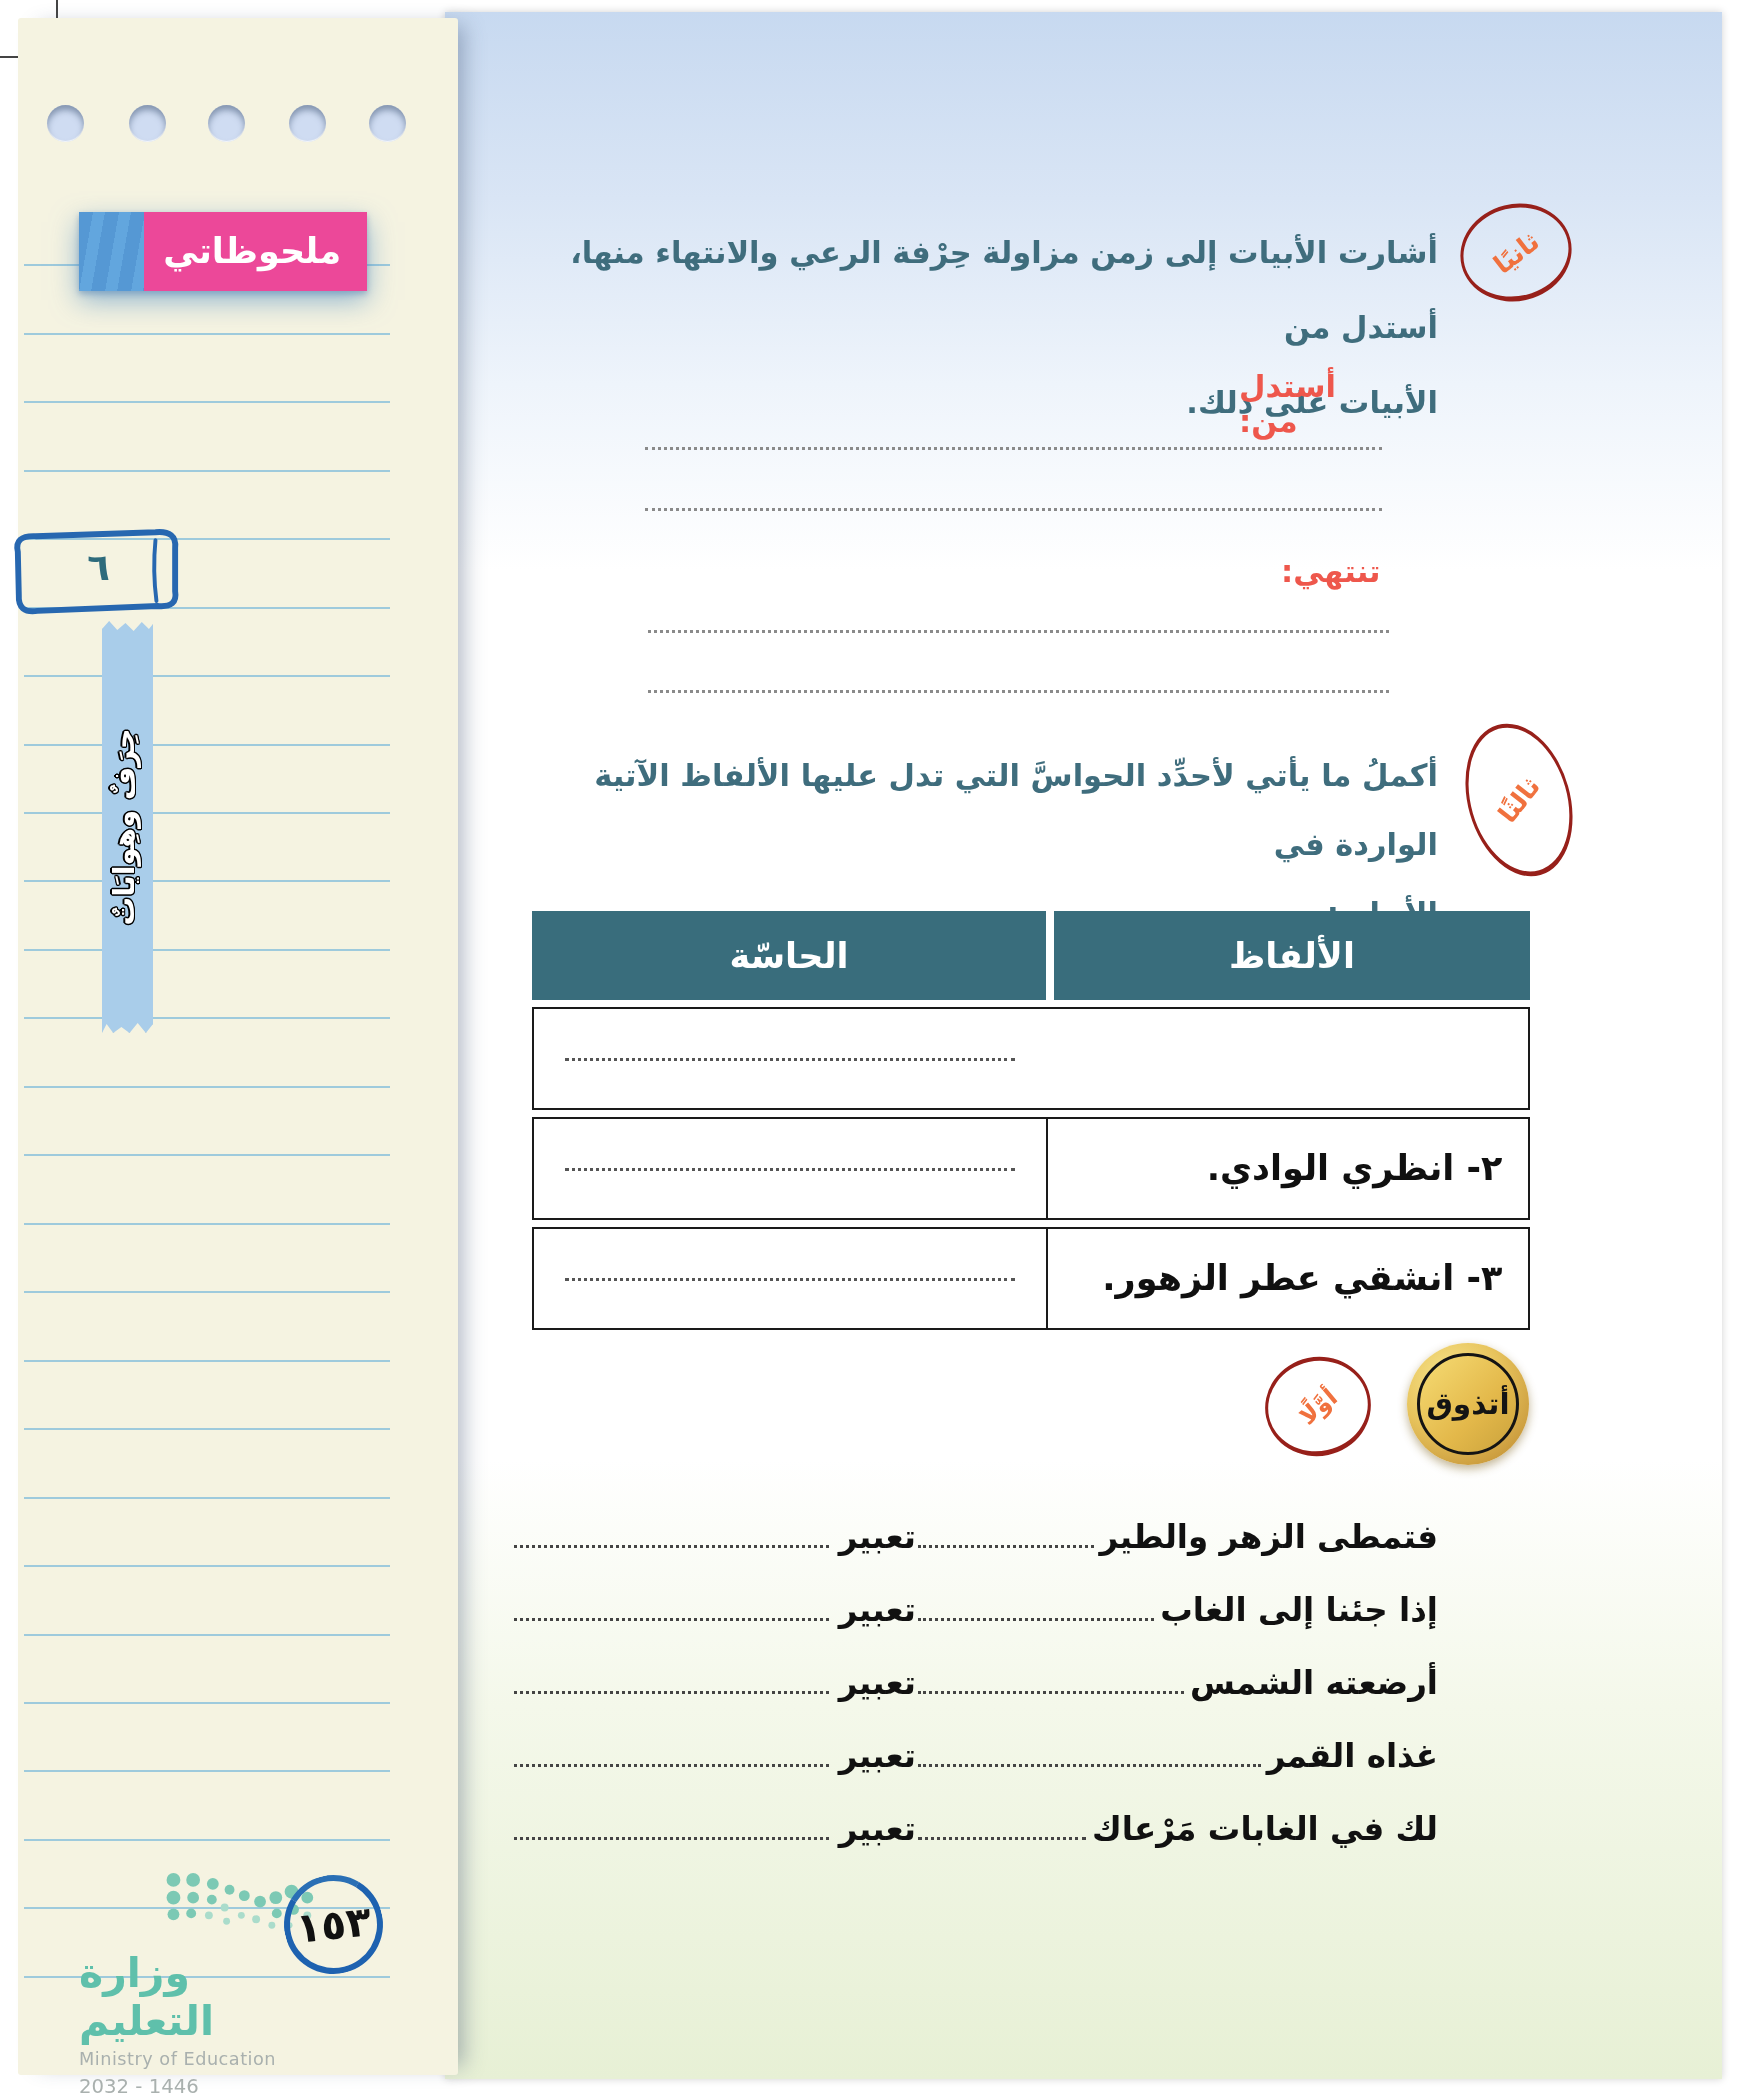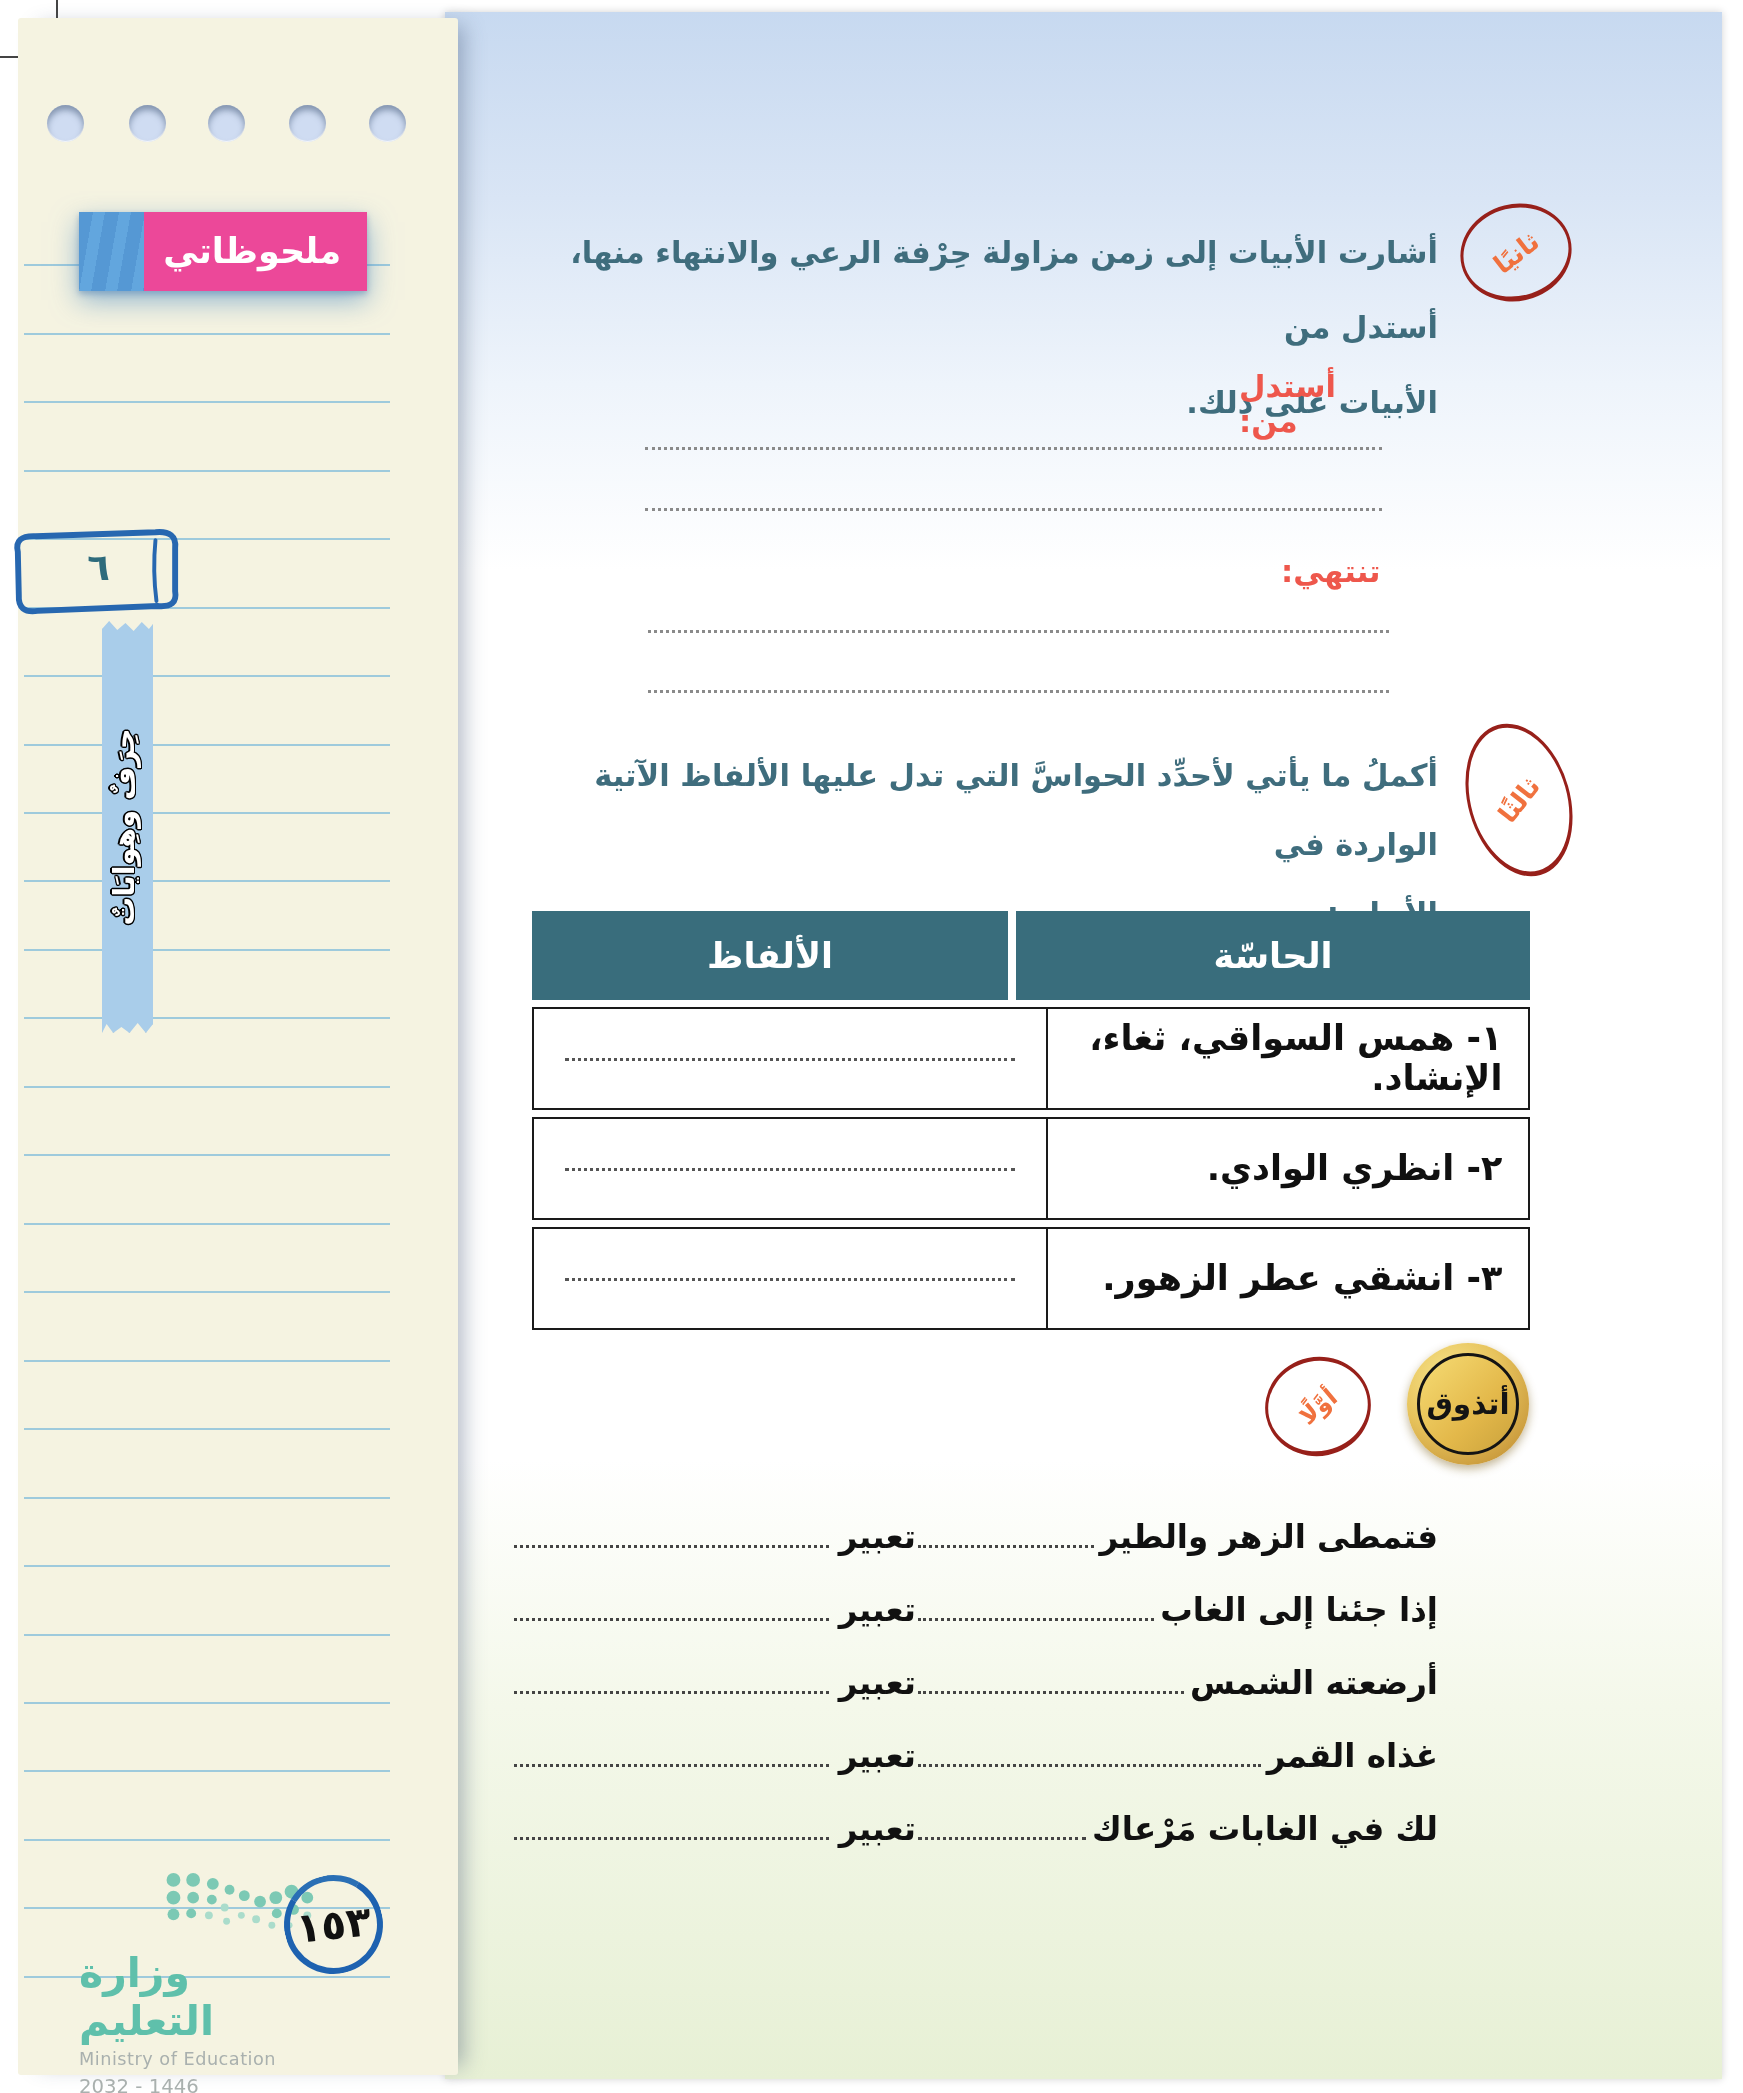--- a/index.html
+++ b/index.html
@@ -176,28 +176,27 @@
       </div>
   </div>
 
   <div class="prompt" style="left:481px;top:741px;width:957px;line-height:69px;">
     <div>أكملُ ما يأتي لأحدِّد الحواسَّ التي تدل عليها الألفاظ الآتية الواردة في</div>
     <div>الأبيات:</div>
   </div>
 
   <div class="senses-table">
     <div class="thead">
+      <div class="th sense">الحاسّة</div>
       <div class="th words">الألفاظ</div>
-      <div class="th sense">الحاسّة</div>
     </div>
     <div class="trow">
       <div class="td-sense">
           <div class="dots"></div>
         </div>
-      <div class="td-words">١- همس السواقي، ثغاء، الإنشاد.</div>
     </div>
     <div class="trow">
       <div class="td-sense">
           <div class="dots"></div>
         </div>
       <div class="td-words">٢- انظري الوادي.</div>
     </div>
     <div class="trow">
       <div class="td-sense">
           <div class="dots"></div>

